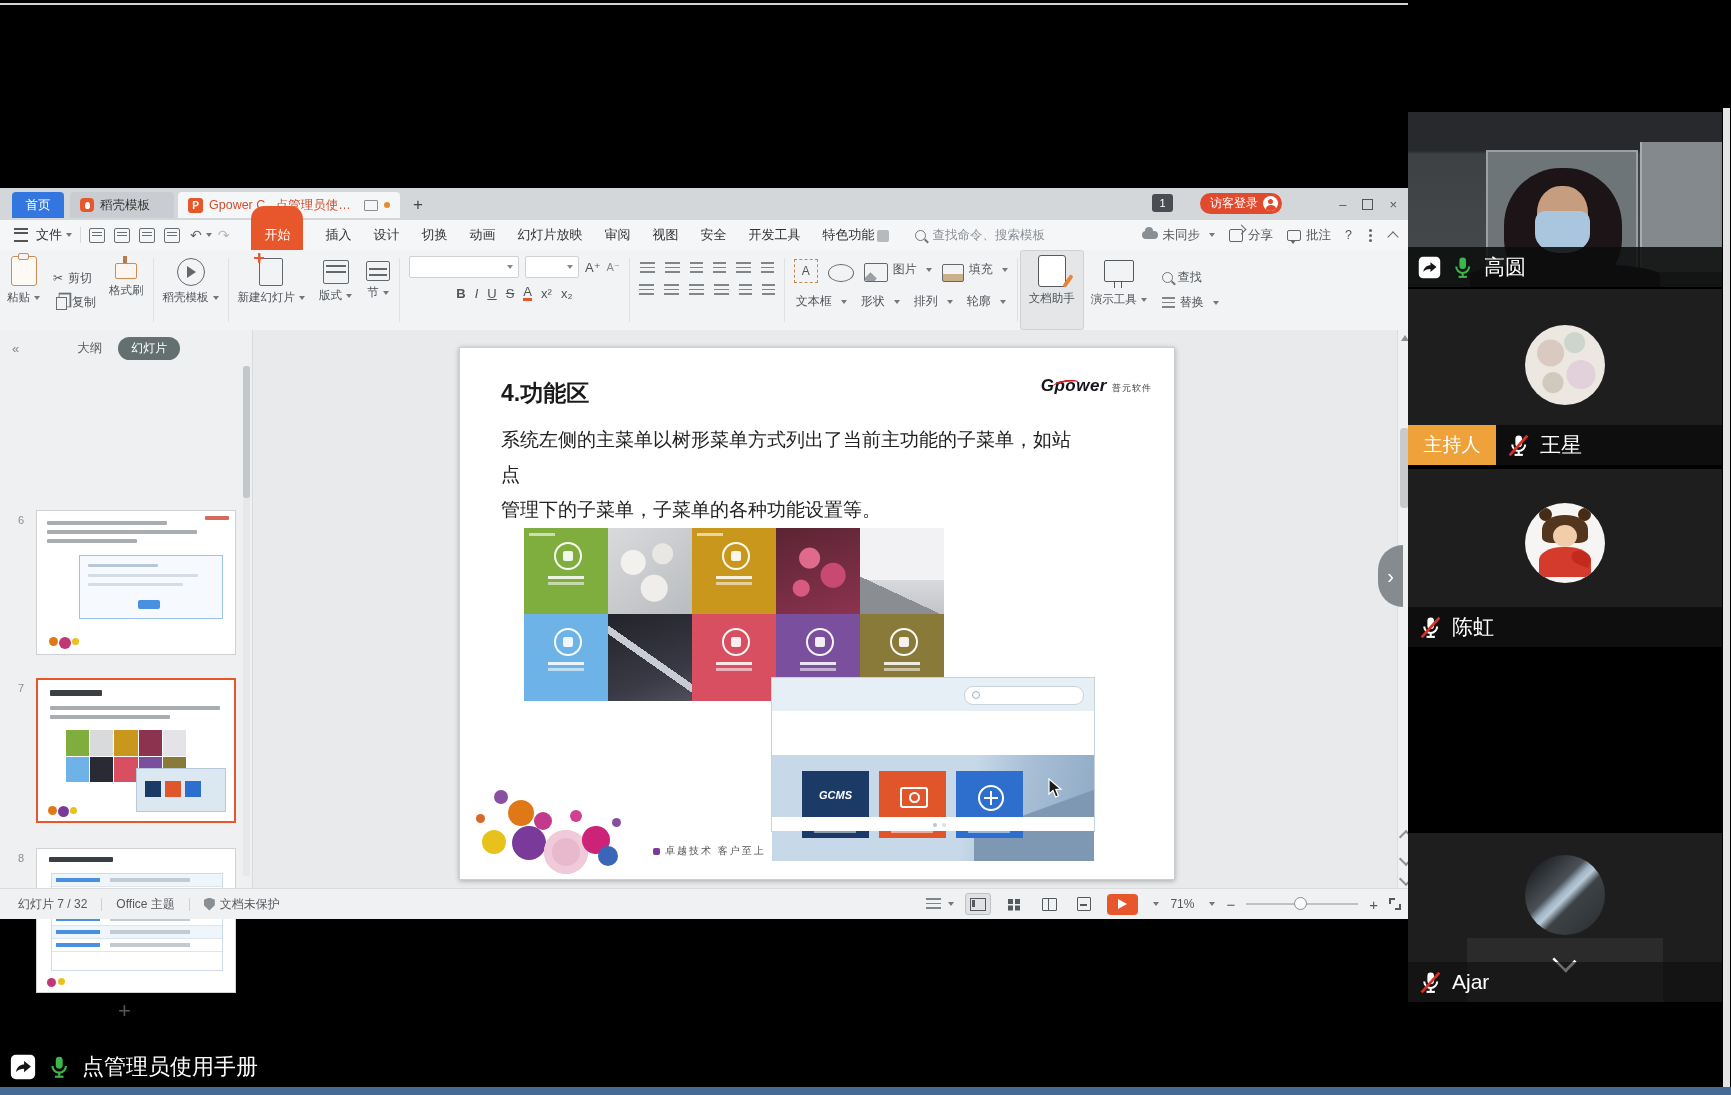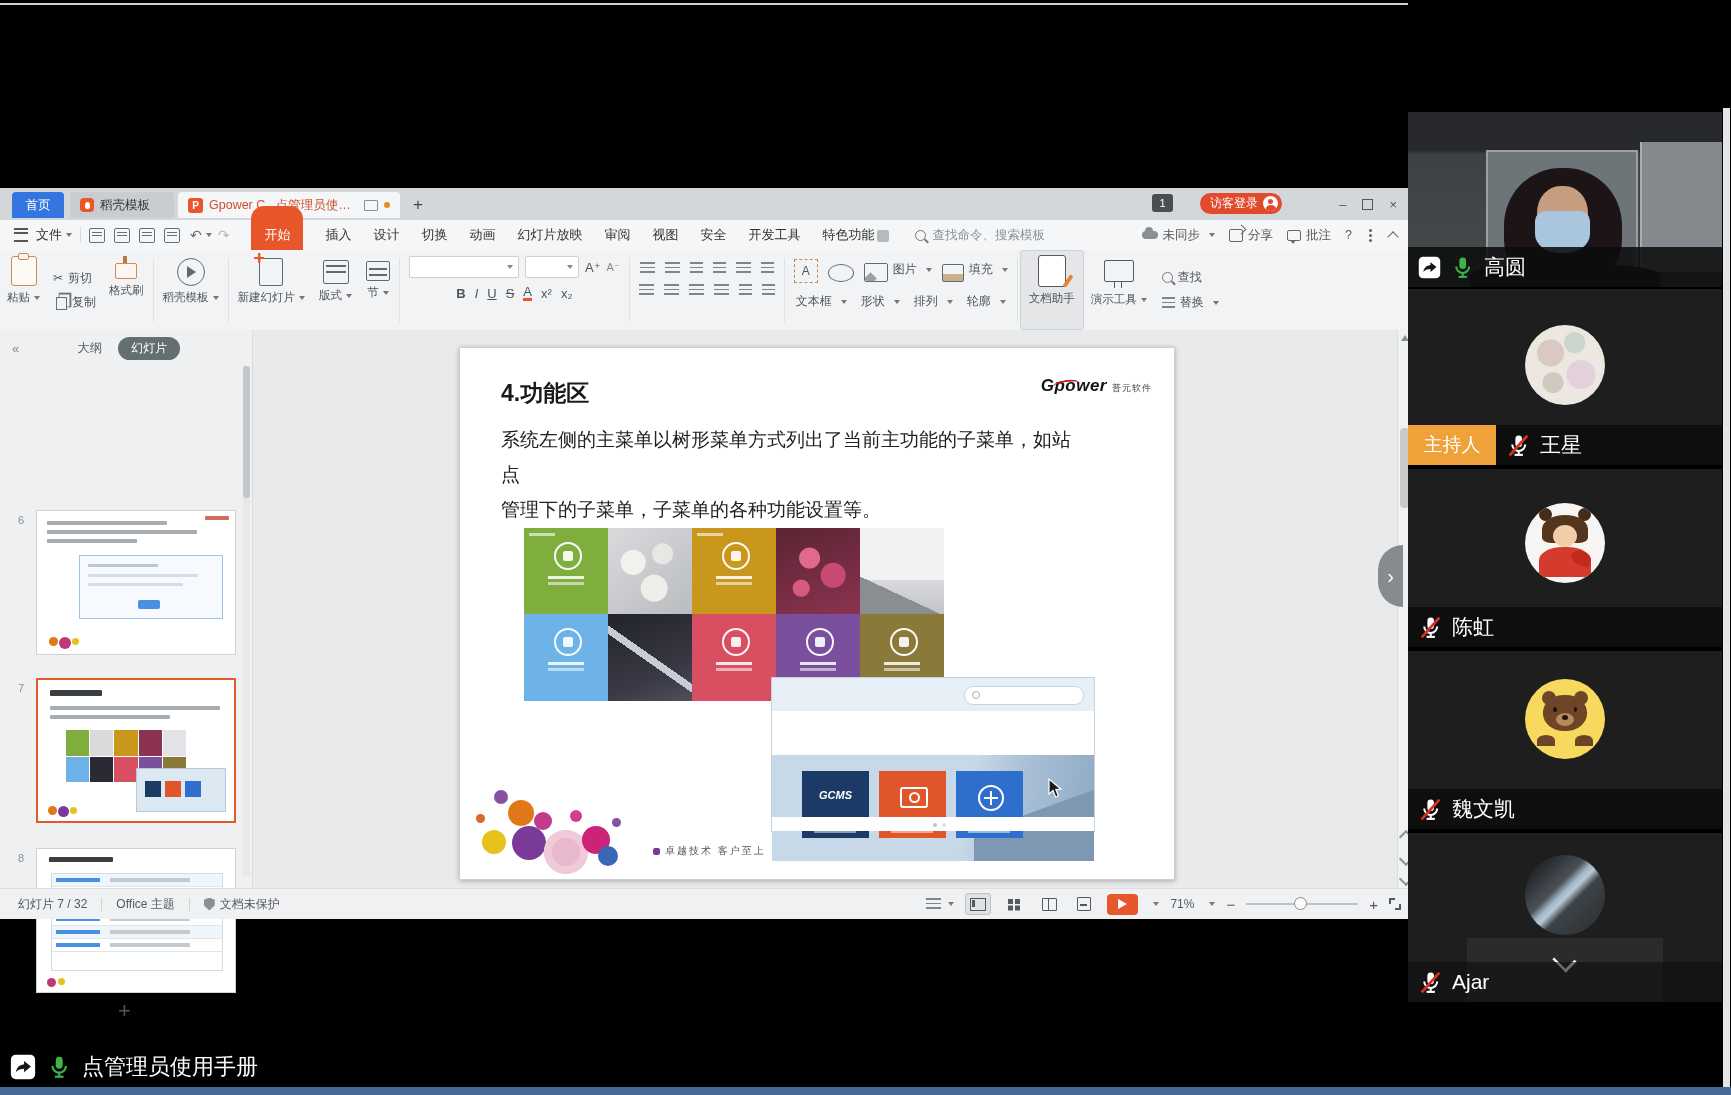--- a/index.html
+++ b/index.html
@@ -785,39 +785,20 @@
           <span class="fan"></span>
       </div>
       <div class="namebar">
         <svg class="micsz" viewBox="0 0 24 24">
             <use href="#mic-muted-def"></use>
           </svg>
         <span class="pname">陈虹</span>
       </div>
     </div>
 
-    <div class="mtile" style="top:651px;height:178px">
-      <div class="avatar av-bear" style="top:28px">
-        <span class="ear" style="left:17px"></span>
-          <span class="ear" style="right:17px"></span>
-        <span class="head"></span>
-          <span class="eye" style="left:28px"></span>
-          <span class="eye" style="right:28px"></span>
-        <span class="muz"></span>
-          <span class="nose"></span>
-        <span class="paw" style="left:12px"></span>
-          <span class="paw" style="right:12px"></span>
-      </div>
-      <div class="namebar">
-        <svg class="micsz" viewBox="0 0 24 24">
-            <use href="#mic-muted-def"></use>
-          </svg>
-        <span class="pname">魏文凯</span>
-      </div>
-    </div>
 
     <div class="mtile" style="top:833px;height:169px">
       <div class="avatar av-photo" style="top:22px"></div>
       <div class="collapse-box">
         <div class="chevdown"></div>
       </div>
       <div class="namebar" style="background:rgba(13,13,13,.6)">
         <svg class="micsz" viewBox="0 0 24 24">
             <use href="#mic-muted-def"></use>
           </svg>

